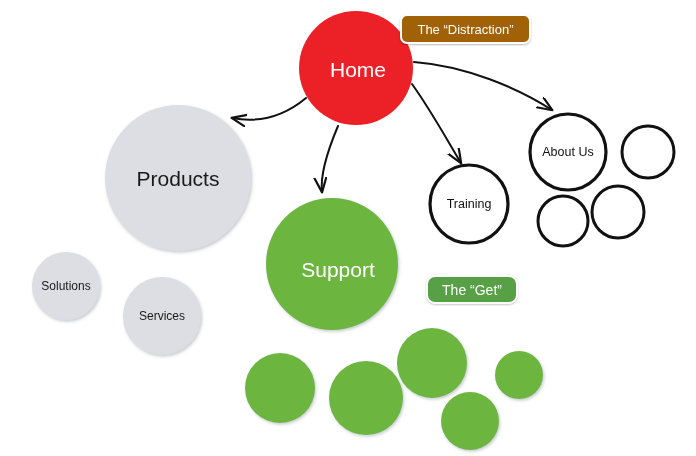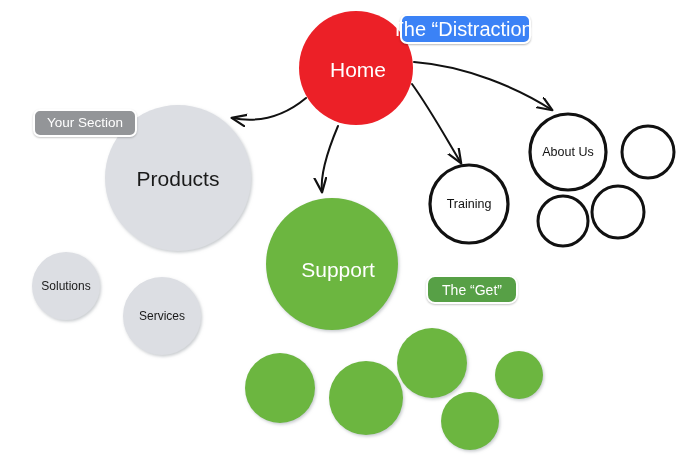--- a/index.html
+++ b/index.html
@@ -55,23 +55,23 @@
     font-family: "Liberation Sans", sans-serif;
     white-space: nowrap;
     box-sizing: border-box;
     line-height: 1;
   }
   #badge-distraction {
     left: 400px;
     top: 14px;
     width: 131px;
     height: 30px;
-    background: #3b82f6;
+    background: #a16207;
     border-radius: 7px;
-    font-size: 20px;
+    font-size: 13px;
     border: 2px solid #ffffff;
     box-shadow: 0 1px 2px rgba(0,0,0,0.28);
   }
   #badge-your-section {
     left: 33px;
     top: 109px;
     width: 104px;
     height: 28px;
     background: #939598;
     border-radius: 7px;
@@ -159,17 +159,16 @@
     </g>
 
     <g>
       <circle cx="356" cy="68" r="57" fill="#EC2027"></circle>
       <text class="node-label label-home" x="358" y="71">Home</text>
     </g>
   </svg>
 
   <div class="badge" id="badge-distraction">The “Distraction”</div>
 
-  <div class="badge" id="badge-your-section">Your Section</div>
 
   <div class="badge" id="badge-the-get">The “Get”</div>
 
 </div>
 
 </body></html>

